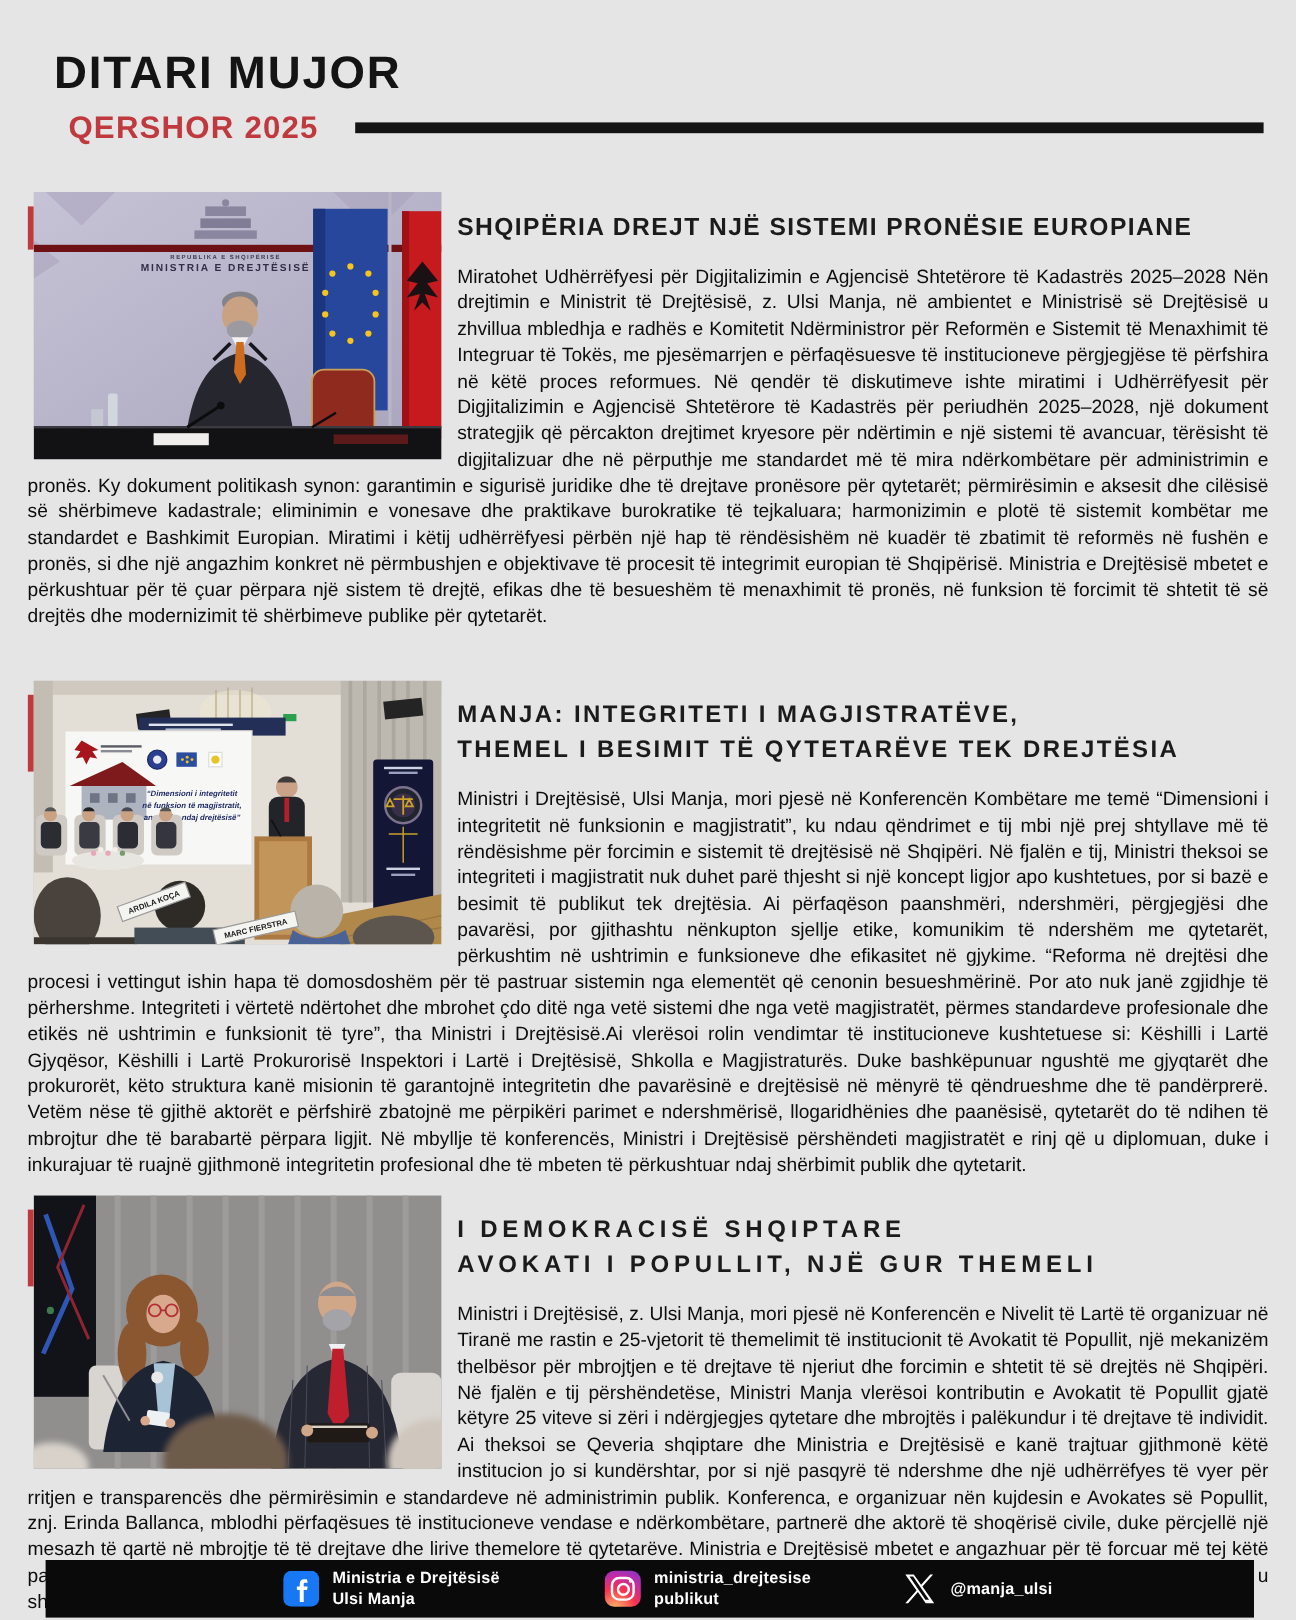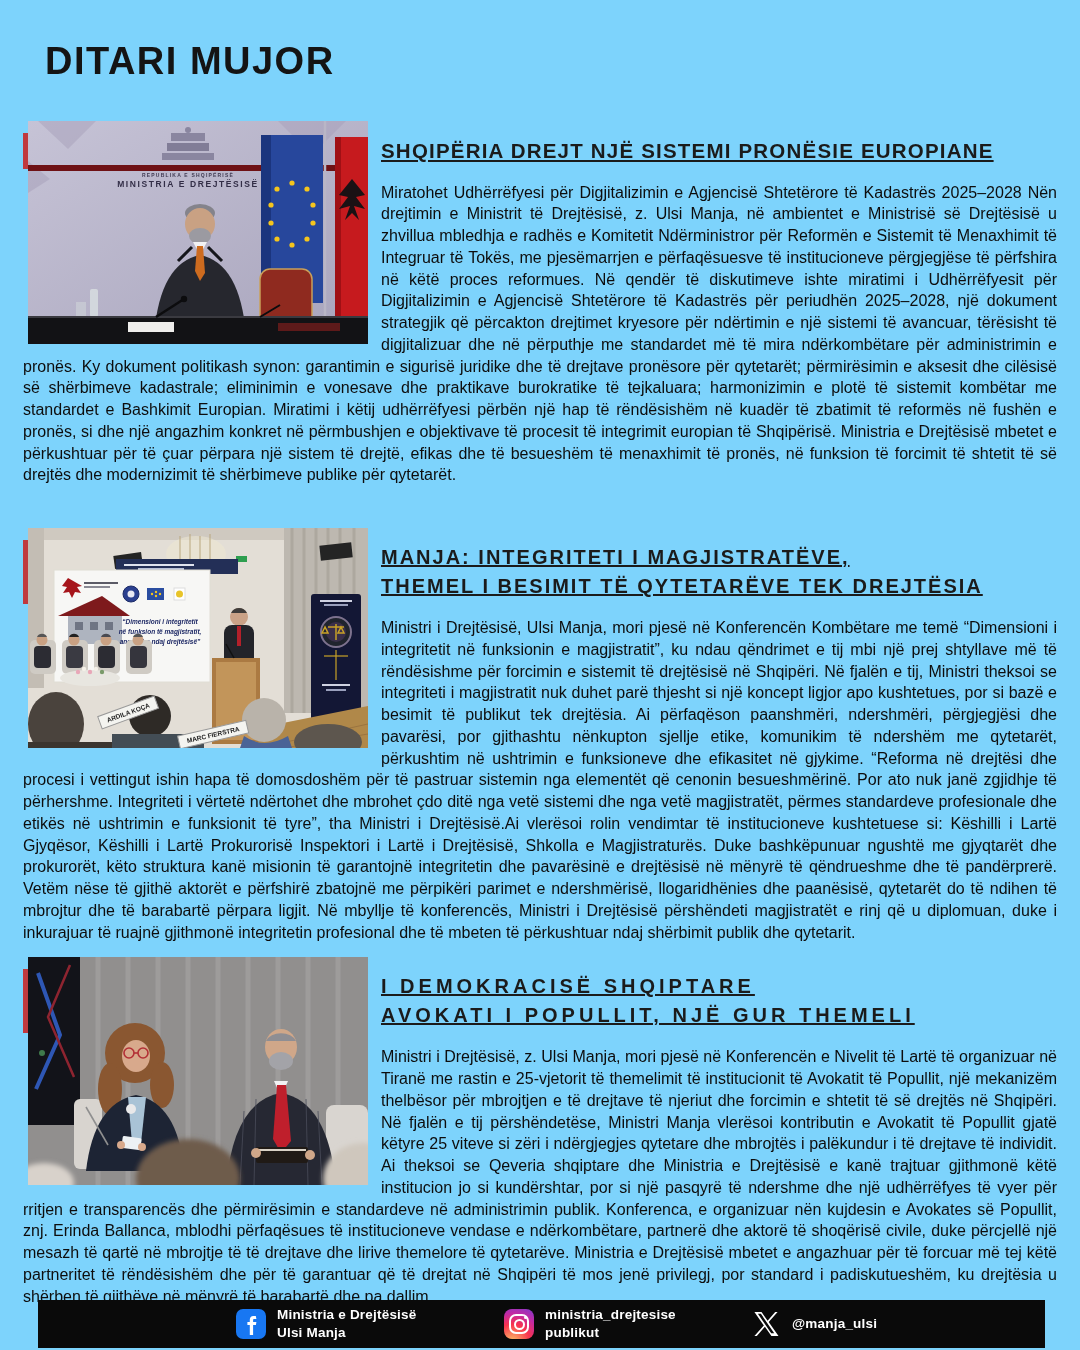--- a/index.html
+++ b/index.html
@@ -1,35 +1,35 @@
 <!DOCTYPE html>
 <html style="--accent-red: #c0393e; --footer-bg: #0a0a0a; --facebook-blue: #1877f2;"><head>
 <meta charset="utf-8">
 <style>
   html,body{margin:0;padding:0;background:#ffffff;}
   .page{
     width:1080px;height:1350px;position:relative;overflow:hidden;
-    background:#7dd3fc;font-family:"Liberation Sans",sans-serif;color:#111;
+    background:#e5e5e5;font-family:"Liberation Sans",sans-serif;color:#111;
   }
   
   .hdr{padding:40px 23px 0 45px;}
   .hdr h1{margin:0;font-size:38px;font-weight:bold;letter-spacing:1.5px;color:#141414;}
   .subrow{display:flex;align-items:center;margin:8px 0 0 12px;}
   .subtitle{font-size:26px;font-weight:bold;letter-spacing:1px;color:var(--accent-red,#c0393e);}
   .rule{flex:1;height:9px;background:#141414;margin-left:30px;margin-right:4px;}
   
   .article{margin:0 23px;overflow:hidden;}
   .a1{margin-top:38px;} .a2{margin-top:42px;} .a3{margin-top:14px;}
   .photo{float:left;width:340px;margin:0 13px 5px 5px;padding:0;background:#ccc;overflow:hidden;}
   .ph1{height:223px;} .ph2{height:220px;} .ph3{height:228px;}
   .photo svg{display:block;width:100%;height:100%;}
   .title{
     border-left:6px solid var(--accent-red,#c0393e);
     padding:3px 0 3px 32px;margin:12px 0 13px 0;
-    font-weight:bold;color:#1b1b1b;line-height:1.45;text-decoration:underline;
+    font-weight:bold;color:#1b1b1b;line-height:1.45;
   }
   .title span{display:block;white-space:nowrap;}
   .t1{font-size:20.5px;letter-spacing:1.2px;}
   .t2{font-size:20px;letter-spacing:2px;}
   .t3{font-size:20px;letter-spacing:4px;}
   .body-text{margin:0;font-size:16px;line-height:1.36;text-align:justify;color:#0d0d0d;}
   
   .footer{
     position:absolute;left:38px;right:35px;top:1300px;bottom:2px;
     background:var(--footer-bg,#0a0a0a);display:flex;align-items:center;
@@ -47,20 +47,24 @@
   .ig-icon .lens{position:absolute;left:10px;top:10px;width:7px;height:7px;border:2px solid #fff;border-radius:50%;}
   .ig-icon .dot{position:absolute;right:7px;top:7px;width:3px;height:3px;background:#fff;border-radius:50%;}
 </style>
 </head>
 <body>
 
 <div class="page">
 
   <div class="hdr">
     <h1>DITARI MUJOR</h1>
+    <div class="subrow">
+      <span class="subtitle">QERSHOR 2025</span>
+      <span class="rule"></span>
+    </div>
   </div>
 
   <article class="article a1">
     <figure class="photo ph1">
       <svg viewBox="0 0 340 223" preserveAspectRatio="none">
         <defs>
           <linearGradient id="bg1" x1="0" y1="0" x2="1" y2="1">
             <stop offset="0" stop-color="#c6c3d6"></stop>
               <stop offset="1" stop-color="#a8a4bc"></stop>
           </linearGradient>

